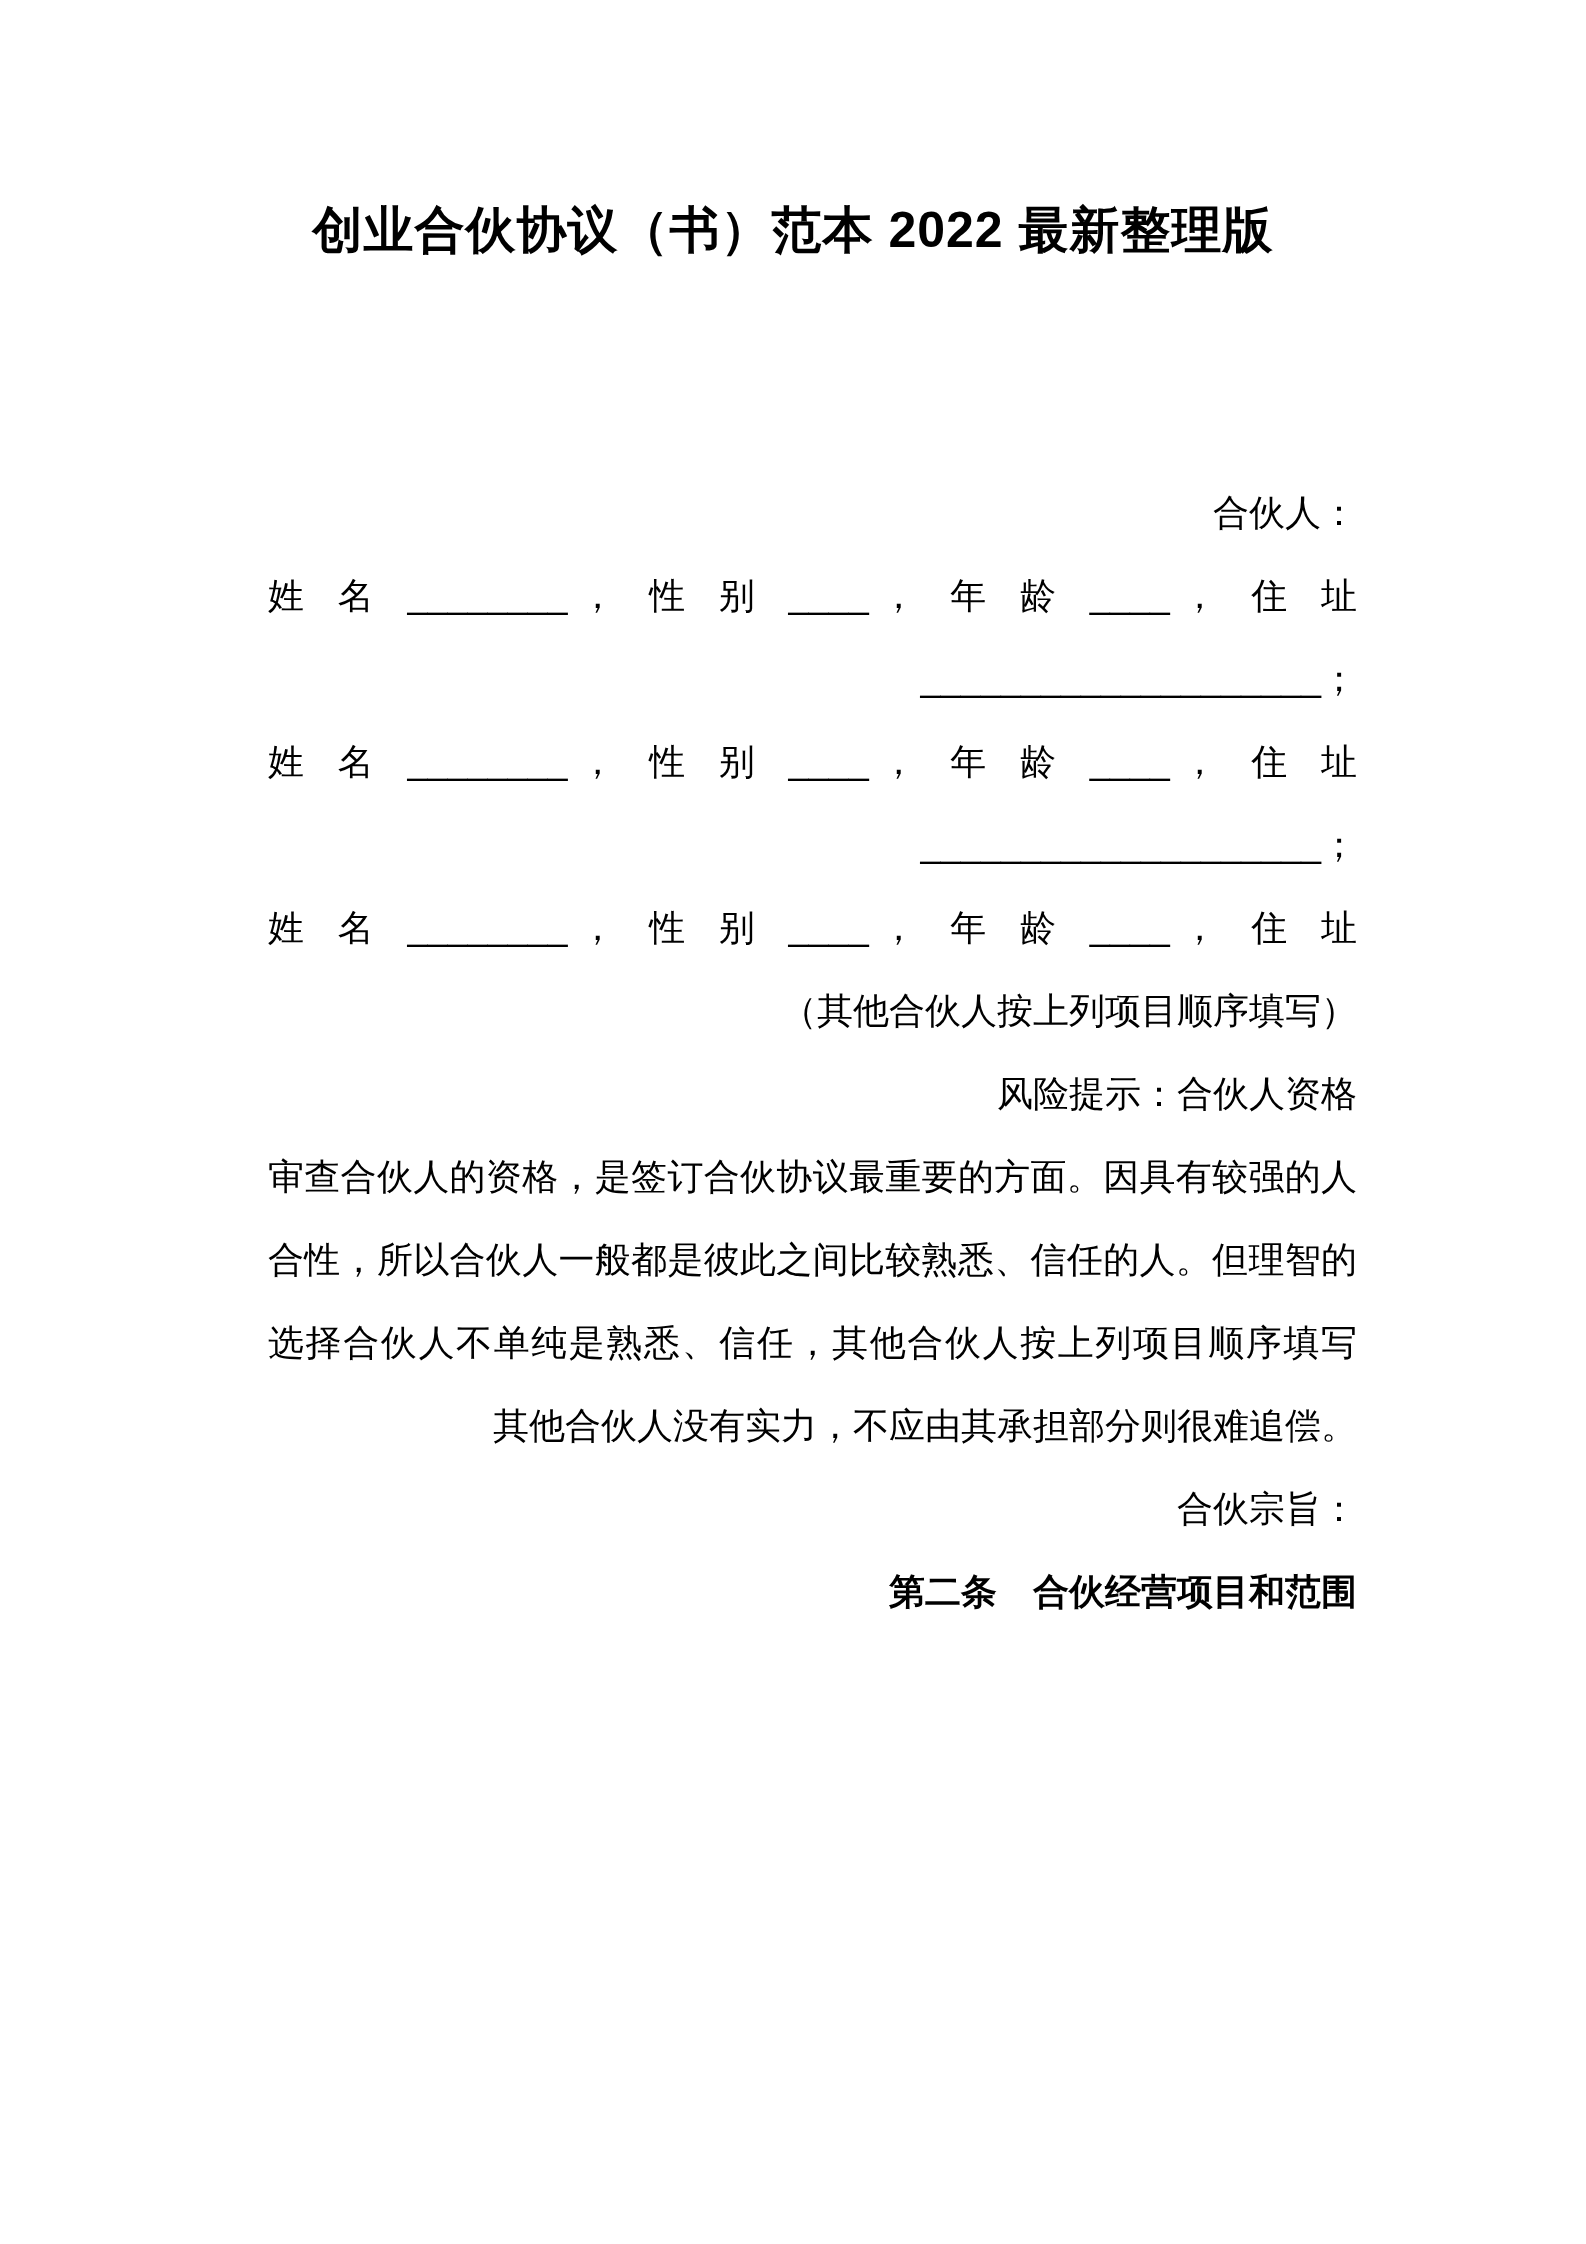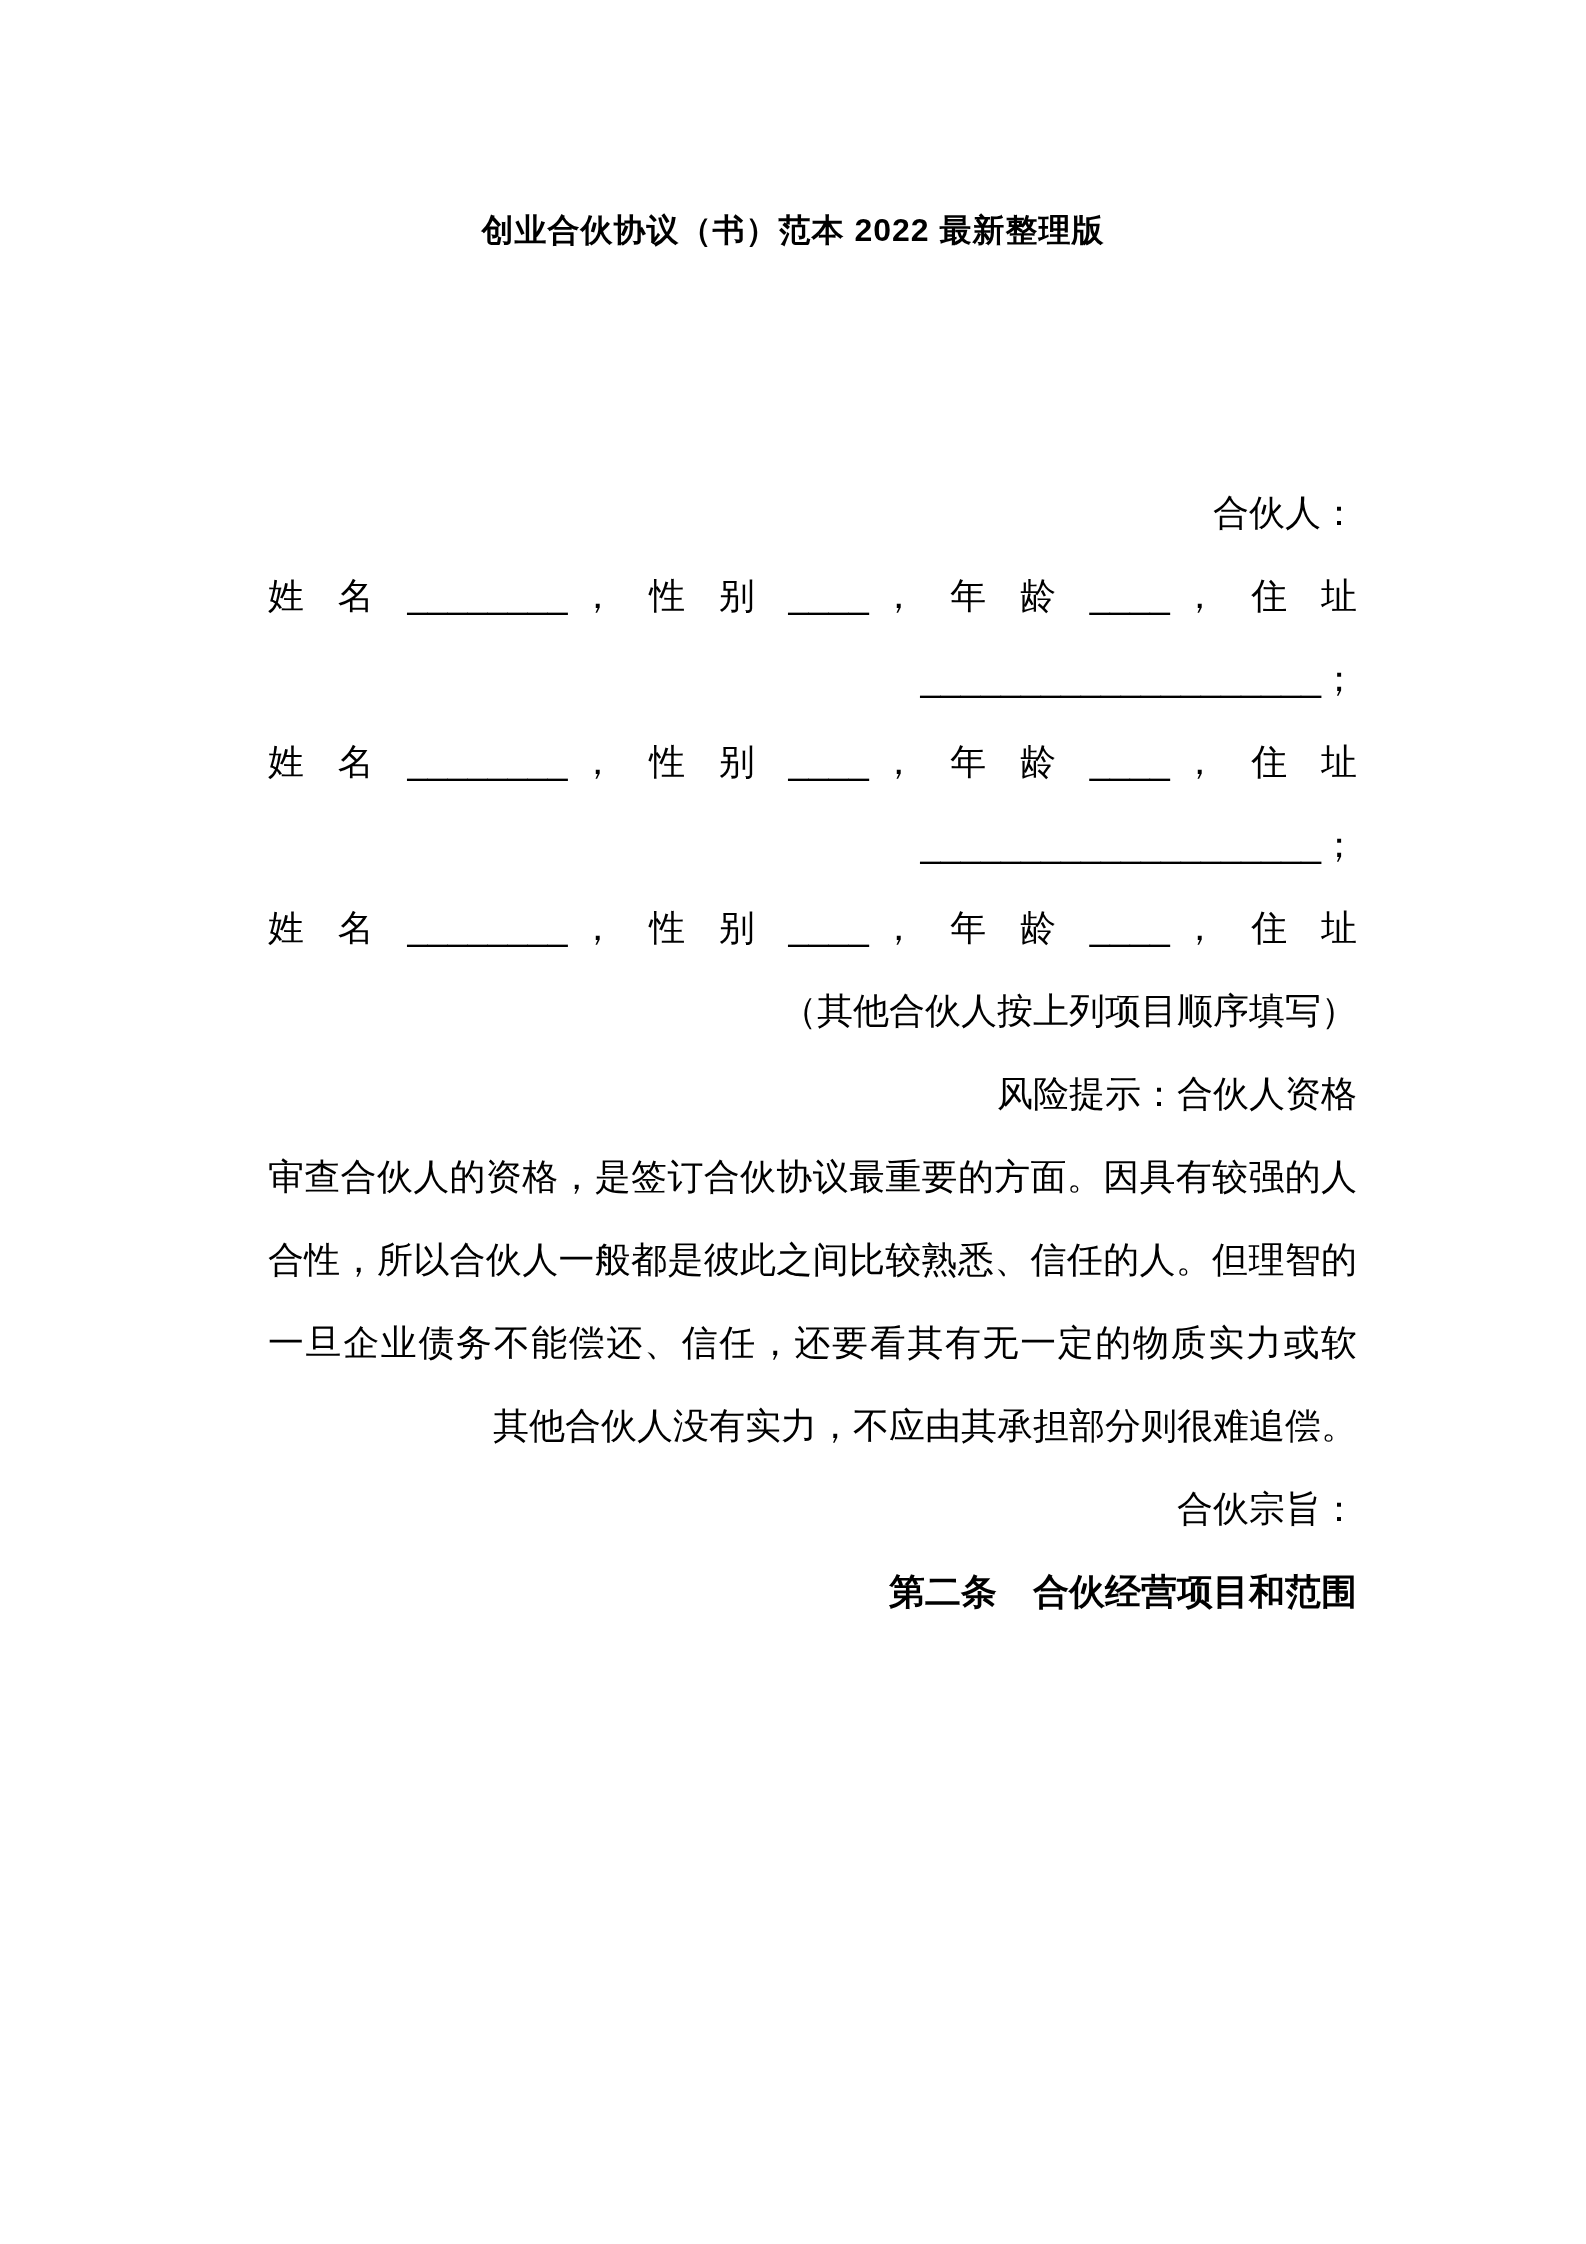--- a/index.html
+++ b/index.html
@@ -15,21 +15,21 @@
     color: #000000;
     font-family: "Liberation Sans", "DejaVu Sans", sans-serif;
     overflow: hidden;
   }
   .doc-title {
     position: absolute;
     top: 200px;
     left: 0;
     width: 100%;
     text-align: center;
-    font-size: 32px;
+    font-size: 50px;
     font-weight: 700;
     line-height: 60px;
     letter-spacing: 1px;
   }
   .doc-body {
     position: absolute;
     left: 237px;
     top: 471px;
     width: 1120px;
     font-size: 36px;
@@ -69,21 +69,21 @@
     <div class="line">____________________；</div>
 
     <div class="line just">姓 名 ________， 性 别 ____， 年 龄 ____， 住 址</div>
 
     <div class="line">（其他合伙人按上列项目顺序填写）</div>
 
     <div class="line">风险提示：合伙人资格</div>
 
     <div class="line just">审查合伙人的资格，是签订合伙协议最重要的方面。因具有较强的人</div>
     <div class="line just">合性，所以合伙人一般都是彼此之间比较熟悉、信任的人。但理智的</div>
-    <div class="line just">一旦企业债务不能偿还、信任，还要看其有无一定的物质实力或软</div>
+    <div class="line just">选择合伙人不单纯是熟悉、信任，其他合伙人按上列项目顺序填写</div>
     <div class="line">其他合伙人没有实力，不应由其承担部分则很难追偿。</div>
 
 
     <div class="line">合伙宗旨：</div>
 
     <div class="line bold">第二条　合伙经营项目和范围</div>
 
   </div>
 </div>
 

